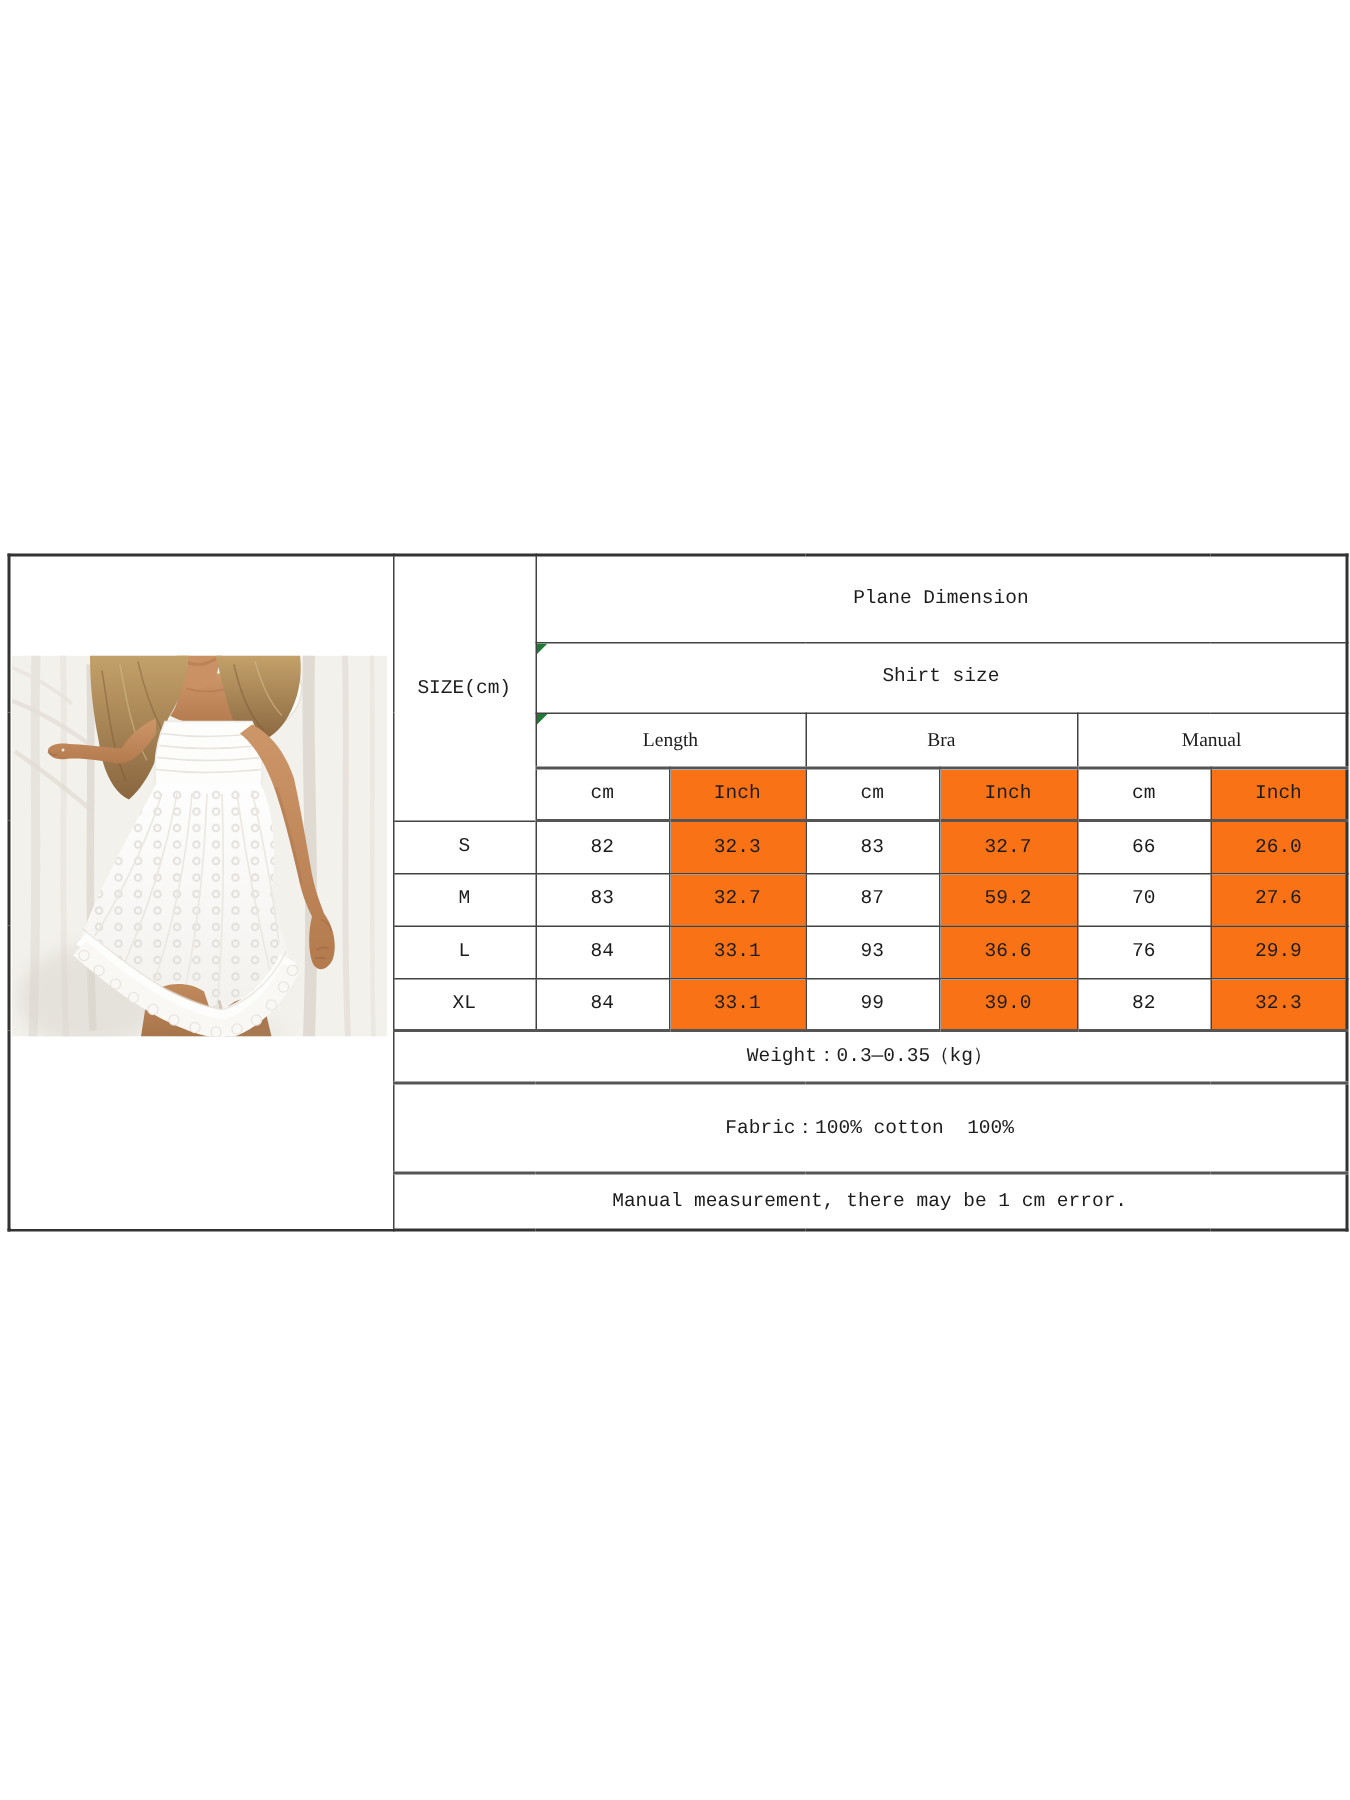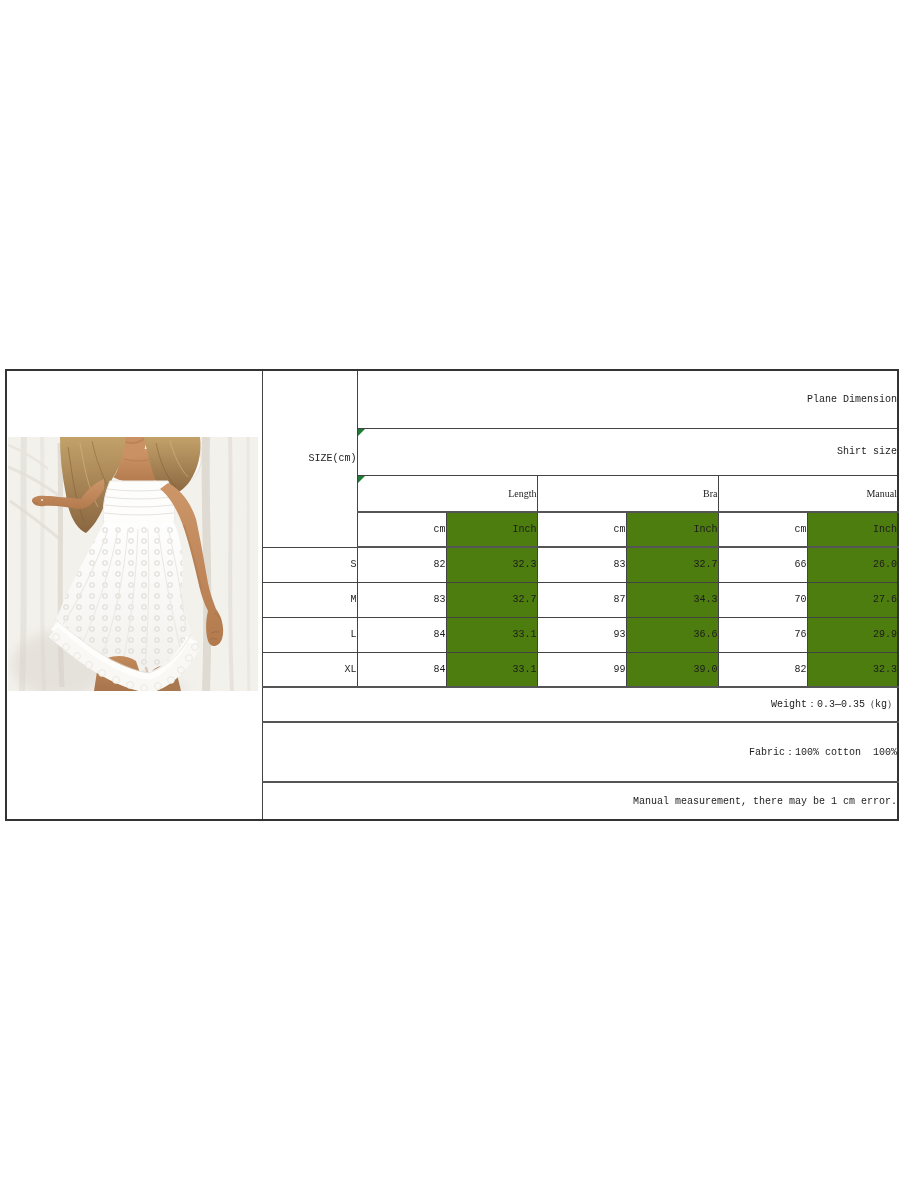--- a/index.html
+++ b/index.html
@@ -1,28 +1,28 @@
 <!DOCTYPE html>
 <html><head>
 <meta charset="utf-8">
 <style>
   html,body{margin:0;padding:0;background:#ffffff;}
   .screen{position:relative;width:900px;height:1200px;background:#ffffff;overflow:hidden;
           font-family:"Liberation Mono","DejaVu Sans Mono",monospace;color:#1c1c1c;}
   .sheet{position:absolute;left:5px;top:369px;width:892px;height:437px;}
   table.size-table{width:892px;height:437px;border-collapse:collapse;table-layout:fixed;
                    border:2px solid #333333;}
-  table.size-table td{border:1px solid #434343;text-align:right;vertical-align:middle;
-                      padding:0;font-size:10px;line-height:1.1;overflow:hidden;}
+  table.size-table td{border:1px solid #434343;text-align:center;vertical-align:middle;
+                      padding:0;font-size:13px;line-height:1.1;overflow:hidden;}
   td.photo-cell{position:relative;background:#ffffff;}
   td.corner-cell{font-size:16px;}
   td.title-cell{font-size:16px;}
   td.sub-cell{font-size:16px;position:relative;}
   td.group-cell{font-size:15px;position:relative;}
-  td.yellow{background:#4d7c0f;}
+  td.yellow{background:#f97316;}
   td.note-cell{font-size:15px;white-space:pre;}
   tr.r-title{height:58px;} tr.r-sub{height:47px;padding-left:36px;} tr.r-group{height:37px;font-family:Liberation Serif, serif;}
   tr.r-units{height:35px;} tr.r-data{height:35px;} tr.r-weight{height:35px;}
   tr.r-fabric{height:60px;} tr.r-manual{height:38px;}
   .bb2{border-bottom-width:2px !important;border-bottom-color:#555555 !important;}
   .corner-marker{position:absolute;left:0;top:0;width:0;height:0;
                  border-top:7px solid #1e7a34;border-right:7px solid transparent;}
   .photo-wrap{position:absolute;left:1px;top:66px;width:250px;height:254px;}
 </style>
 </head>
@@ -192,21 +192,21 @@
         <td>83</td>
         <td class="yellow">32.7</td>
         <td>66</td>
         <td class="yellow">26.0</td>
       </tr>
       <tr class="r-data">
         <td>M</td>
         <td>83</td>
         <td class="yellow">32.7</td>
         <td>87</td>
-        <td class="yellow">34.3</td>
+        <td class="yellow">59.2</td>
         <td>70</td>
         <td class="yellow">27.6</td>
       </tr>
       <tr class="r-data">
         <td>L</td>
         <td>84</td>
         <td class="yellow">33.1</td>
         <td>93</td>
         <td class="yellow">36.6</td>
         <td>76</td>

